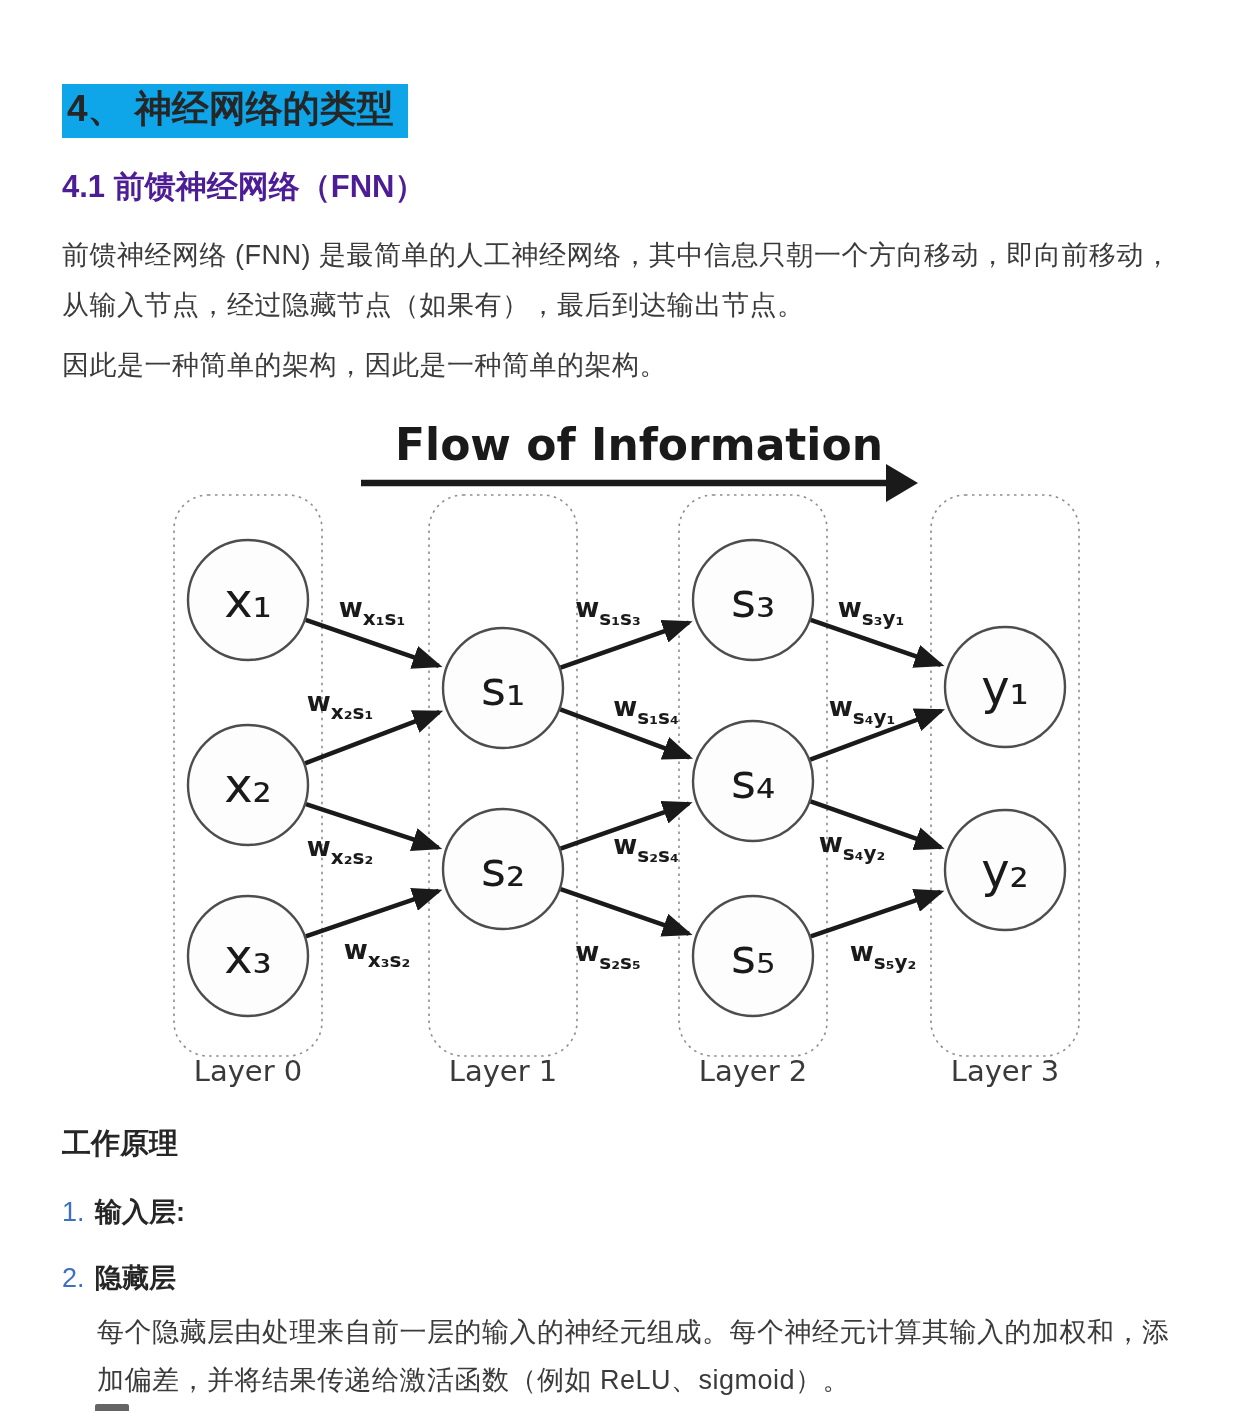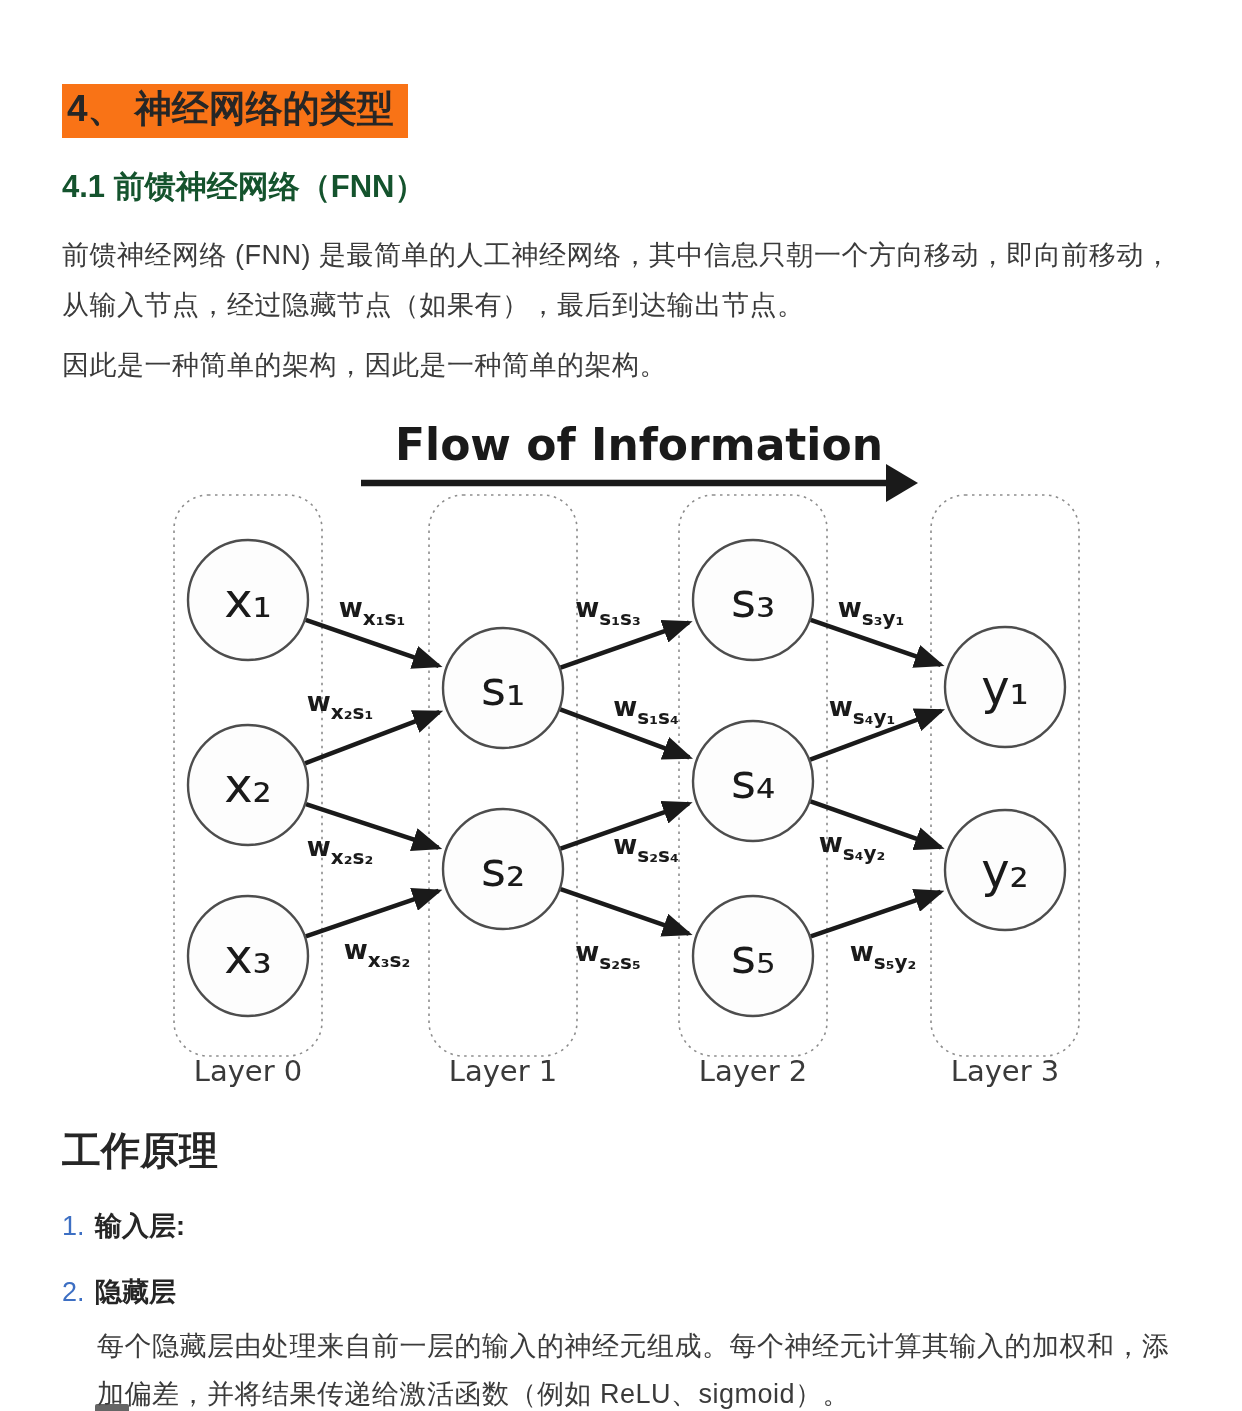--- a/index.html
+++ b/index.html
@@ -5,41 +5,41 @@
   * { box-sizing: border-box; }
   html, body { margin: 0; padding: 0; }
   body {
     width: 1242px; height: 1411px; overflow: hidden; position: relative;
     background: #ffffff; color: #3b3b3b;
     font-family: "Liberation Sans", "DejaVu Sans", sans-serif;
   }
   .content { padding: 84px 62px 0 62px; }
   .h1 { margin: 0; font-size: 37px; font-weight: bold; color: #262626; line-height: 1.2; }
   .hl { display: inline-block; padding: 3px 14px 7px 5px; }
-  .h2 { margin: 28px 0 0 0; font-size: 31px; font-weight: bold; color: #14532d; }
+  .h2 { margin: 28px 0 0 0; font-size: 31px; font-weight: bold; color: #4c1d95; }
   .para { margin: 22px 0 0 0; font-size: 27px; line-height: 50px; color: #3b3b3b;
           max-width: 1126px; letter-spacing: 0.5px; }
   .para2 { margin-top: 10px; }
   .diagram { display: block; margin: 18px 0 0 88px; }
   .diagram text { font-family: "DejaVu Sans", "Liberation Sans", sans-serif; }
-  .wp-heading { margin-top: 16px; font-size: 39px; font-weight: bold; color: #262626; }
+  .wp-heading { margin-top: 16px; font-size: 29px; font-weight: bold; color: #262626; }
   .list-item { margin-top: 30px; font-size: 27px; }
   .list-item .num { display: inline-block; min-width: 33px; }
   .item-title { font-weight: bold; color: #262626; text-align: right; }
   .item-body { margin: 12px 0 0 35px; font-size: 27px; line-height: 48px;
                max-width: 1106px; letter-spacing: 0.5px; }
   .cutoff-sliver { position: absolute; left: 95px; top: 1404px; width: 34px; height: 10px;
                    background: #4a4a4a; border-radius: 2px; opacity: 0.85; }
 </style>
 </head>
 <body>
 
 <div class="content">
 
-  <h1 class="h1"><span class="hl" style="background-color: #f97316;">4、 神经网络的类型</span></h1>
+  <h1 class="h1"><span class="hl" style="background-color: #0ea5e9;">4、 神经网络的类型</span></h1>
 
   <h2 class="h2">4.1 前馈神经网络（FNN）</h2>
 
   <p class="para">前馈神经网络 (FNN) 是最简单的人工神经网络，其中信息只朝一个方向移动，即向前移动，从输入节点，经过隐藏节点（如果有），最后到达输出节点。</p>
 
   <p class="para para2">因此是一种简单的架构，因此是一种简单的架构。</p>
 
   <svg class="diagram" width="950" height="700" viewBox="150 385 950 700">
     <defs>
       <marker id="arrowhead" markerUnits="userSpaceOnUse" markerWidth="30" markerHeight="24" refX="26" refY="12" orient="auto">

